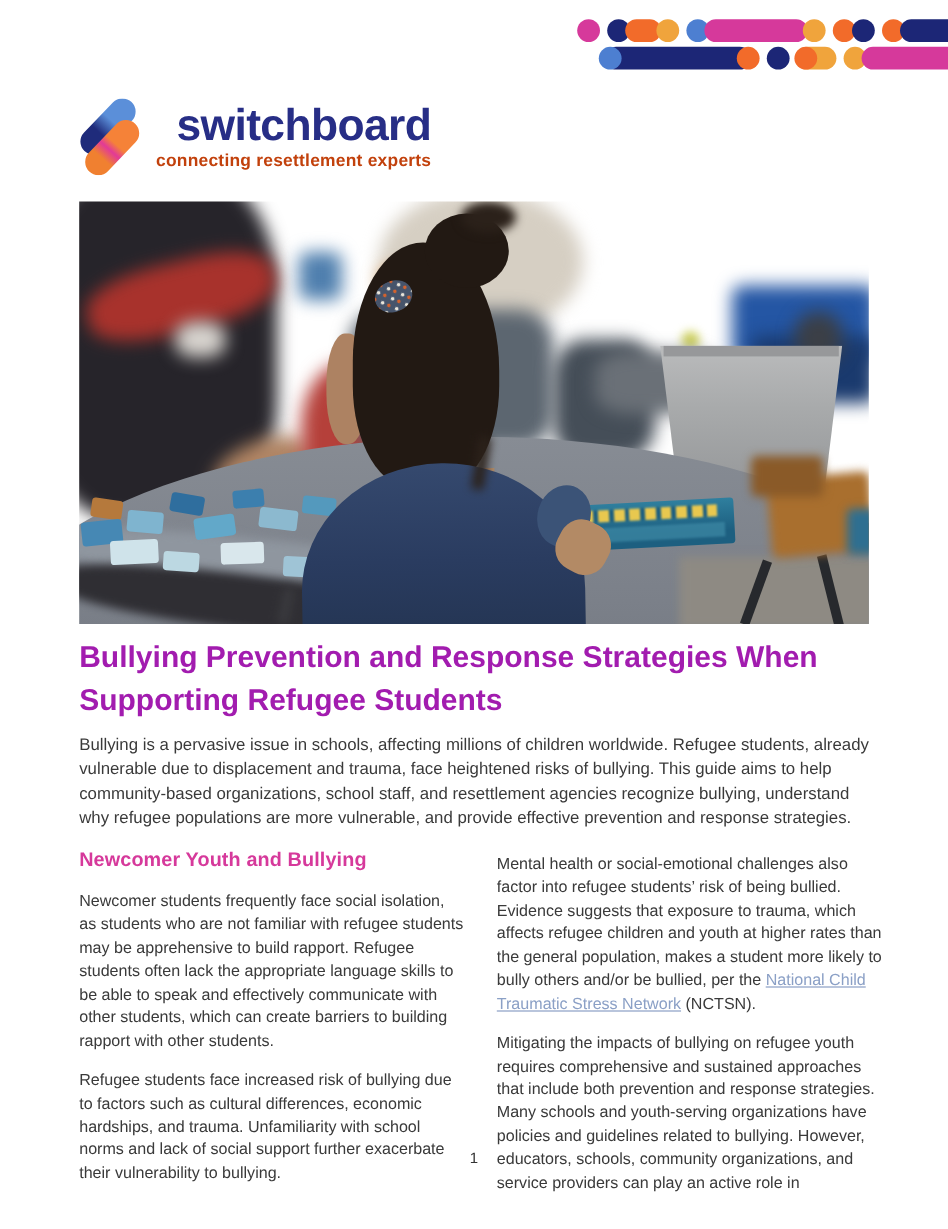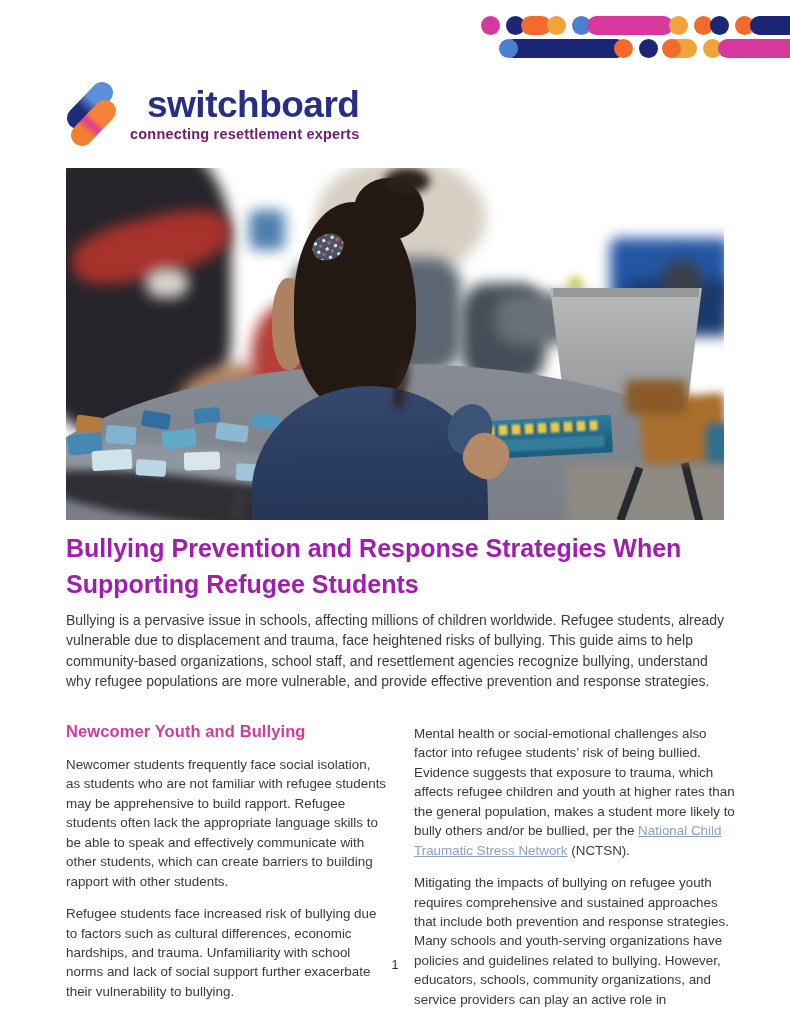--- a/index.html
+++ b/index.html
@@ -17,35 +17,35 @@
   .pill{height:19px;border-radius:10px;flex:0 0 auto;}
   .edge{border-top-right-radius:0;border-bottom-right-radius:0;}
   .c-pink{background:#d6399b;} .c-navy{background:#1c2676;}
   .c-orange{background:#f26b2a;} .c-amber{background:#f0a43c;}
   .c-blue{background:#4d7fd1;}
 
   
   .logo{position:absolute;left:64px;top:82px;display:flex;align-items:center;gap:12px;}
   .logo-text{display:flex;flex-direction:column;line-height:1;align-items:flex-end;}
   .logo-word{font-size:37px;font-weight:bold;color:#272e86;letter-spacing:-0.5px;}
-  .logo-tag{font-size:14.5px;font-weight:600;color:#701a75;margin-top:4px;letter-spacing:0.2px;}
+  .logo-tag{font-size:14.5px;font-weight:600;color:#c2410c;margin-top:4px;letter-spacing:0.2px;}
 
   
   .photo{position:absolute;left:66px;top:168px;width:658px;height:352px;overflow:hidden;margin:0;
     background:linear-gradient(180deg,#cdc5b8 0%,#c6bdaf 38%,#b6ae a0 55%,#b2aa9d 58%);}
   .photo *{position:absolute;}
   .blur{filter:blur(7px);}
   .blur2{filter:blur(4px);}
 
   
   .title{position:absolute;left:66px;top:531px;width:670px;margin:0;
     font-size:25px;line-height:1.43;font-weight:bold;color:#a21caf;}
   .intro{position:absolute;left:66px;top:610px;width:662px;margin:0;
     font-size:14px;line-height:1.45;color:#3a3a3a;}
-  .columns{position:absolute;left:66px;top:706px;width:670px;display:flex;gap:26px;margin-top:14px;}
+  .columns{position:absolute;left:66px;top:706px;width:670px;display:flex;gap:26px;}
   .col{flex:1;min-width:0;}
   .sec-head{margin:2px 0 14px 0;font-size:16.5px;font-weight:bold;color:#d6399b;letter-spacing:0.1px;}
   .col p{margin:0 0 13px 0;font-size:13.4px;line-height:1.45;color:#3a3a3a;}
   .col-right{padding-top:4px;}
   a.doclink{color:#8ba0c6;text-decoration:underline;cursor:pointer;}
 
   .pagenum{position:absolute;left:0;right:0;top:958px;text-align:center;
     font-size:12.5px;color:#333;}
 </style>
 </head>

